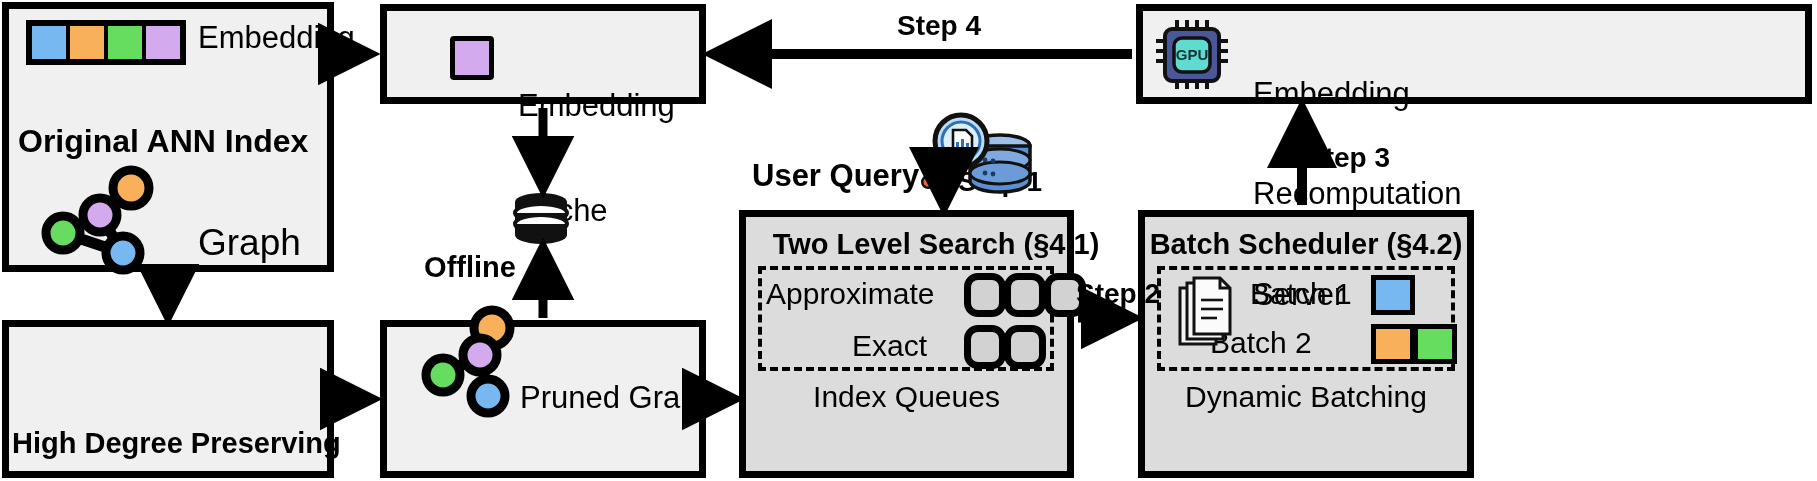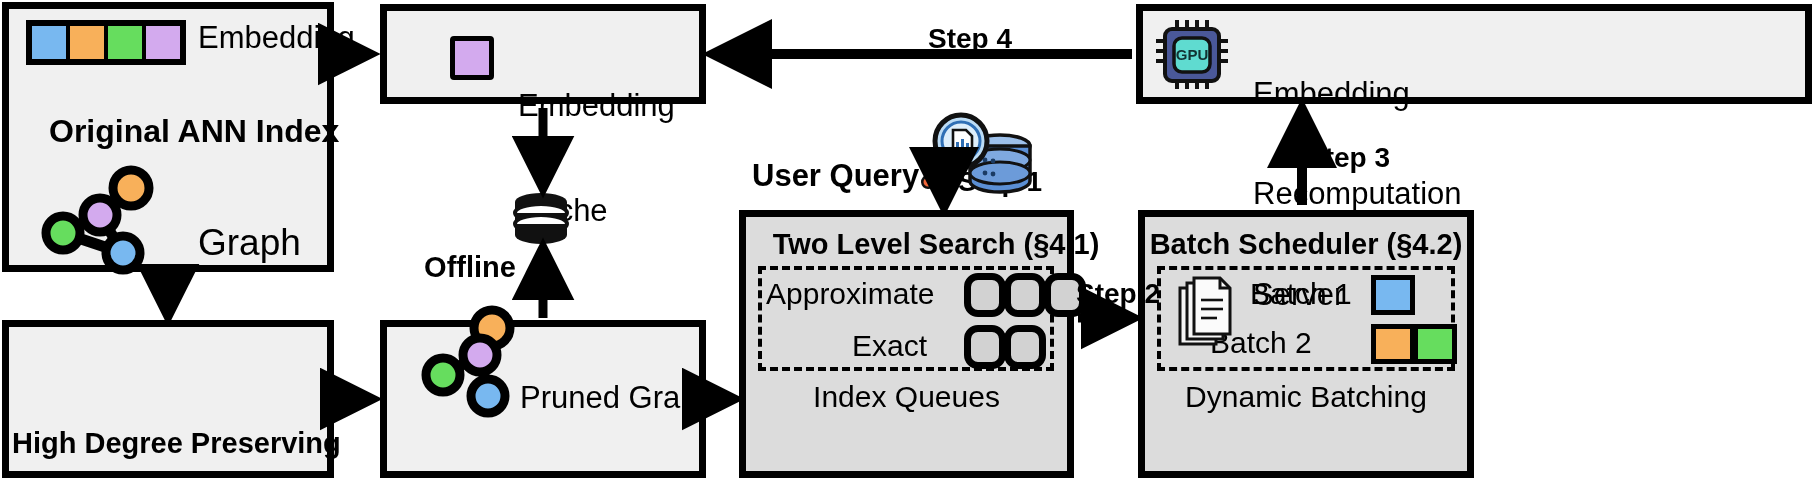--- a/index.html
+++ b/index.html
@@ -25,21 +25,21 @@
 
   <div style="position:absolute;left:26px;top:20px;width:160px;height:45px;border:6px solid #000;box-sizing:border-box;display:flex;background:#000;">
     <div style="flex:1;background:#78b8f0;border-right:4px solid #000;"></div>
     <div style="flex:1;background:#f8b05a;border-right:4px solid #000;"></div>
     <div style="flex:1;background:#66dd5e;border-right:4px solid #000;"></div>
     <div style="flex:1;background:#d3aaee;"></div>
   </div>
 
   <div class="lbl" style="left:198px;top:21px;font-size:31px;">Embedding</div>
 
-  <div class="lbl bold" style="left:18px;top:114px;font-size:32px;margin-left:31px;">Original ANN Index</div>
+  <div class="lbl bold" style="left:18px;top:124px;font-size:32px;">Original ANN Index</div>
 
   <div class="lbl" style="left:198px;top:222px;font-size:37px;">Graph</div>
 
   <div class="box" style="left:380px;top:4px;width:326px;height:100px;">
   </div>
   <div class="sw" style="left:450px;top:36px;width:44px;height:44px;background:#d3aaee;border-radius:4px;"></div>
   <div class="lbl" style="left:518px;top:20px;font-size:31px;">
     <div>Embedding</div>
     <div>Cache</div>
   </div>
@@ -95,21 +95,21 @@
   </div>
   <div class="lbl" style="left:1253px;top:10px;font-size:31px;line-height:1.08;">
     <div>Embedding</div>
     <div>Recomputation</div>
     <div>Server</div>
   </div>
 
   <div class="lbl bold" style="left:958px;top:166px;font-size:28px;">Step 1</div>
   <div class="lbl bold" style="left:1076px;top:278px;font-size:28px;">Step 2</div>
   <div class="lbl bold" style="left:1306px;top:142px;font-size:28px;">Step 3</div>
-  <div class="lbl bold" style="left:897px;top:23px;font-size:28px;margin-left:31px;">Step 4</div>
+  <div class="lbl bold" style="left:897px;top:10px;font-size:28px;">Step 4</div>
 
   <svg class="ov" viewBox="0 0 1817 481">
     <defs>
       <marker id="ah" markerWidth="7" markerHeight="7" refX="5.6" refY="3.5" orient="auto">
         <path d="M0,0 L7,3.5 L0,7 z" fill="#000"></path>
       </marker>
     </defs>
 
     <g>
       <line x1="63" y1="233" x2="100" y2="215" stroke="#000" stroke-width="11"></line>

